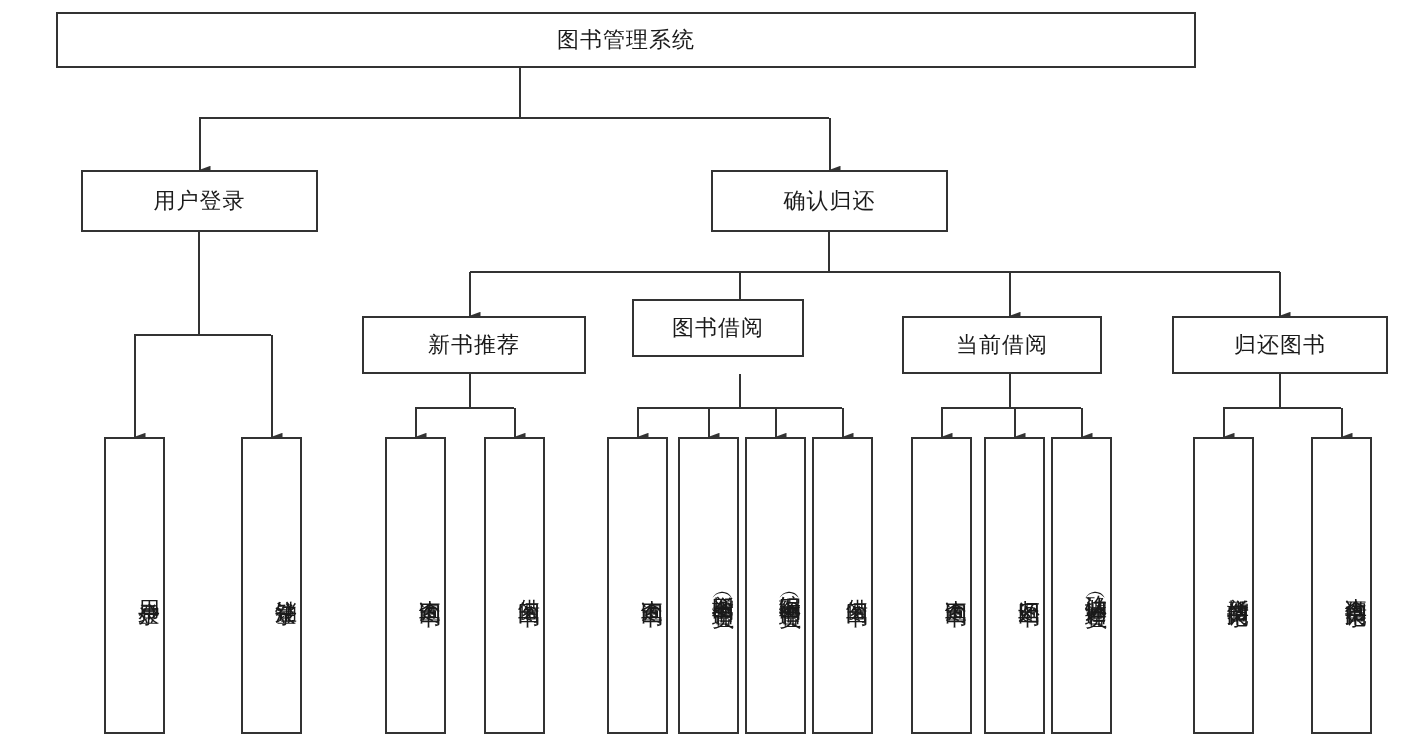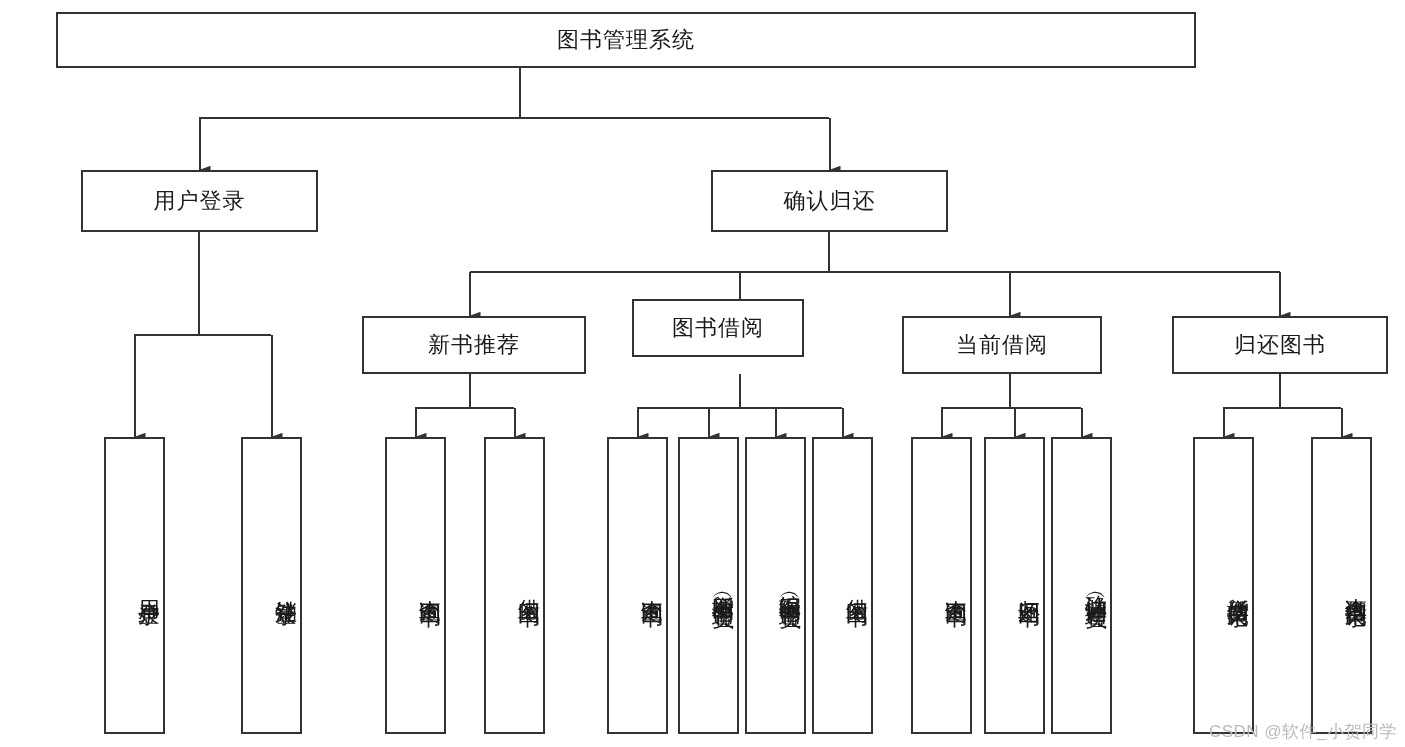--- a/index.html
+++ b/index.html
@@ -166,14 +166,13 @@
         <span>确认归还（管理员）</span>
       </div>
       <div class="node vert" style="left: 1193px; top: 437px; width: 61px; height: 297px;">
         <span>新增借阅记录</span>
       </div>
       <div class="node vert" style="left: 1311px; top: 437px; width: 61px; height: 297px;">
         <span>查询借阅记录</span>
       </div>
     </div>
 
-  <div id="watermark">CSDN @软件_小贺同学</div>
 </div>
 
 </body></html>

